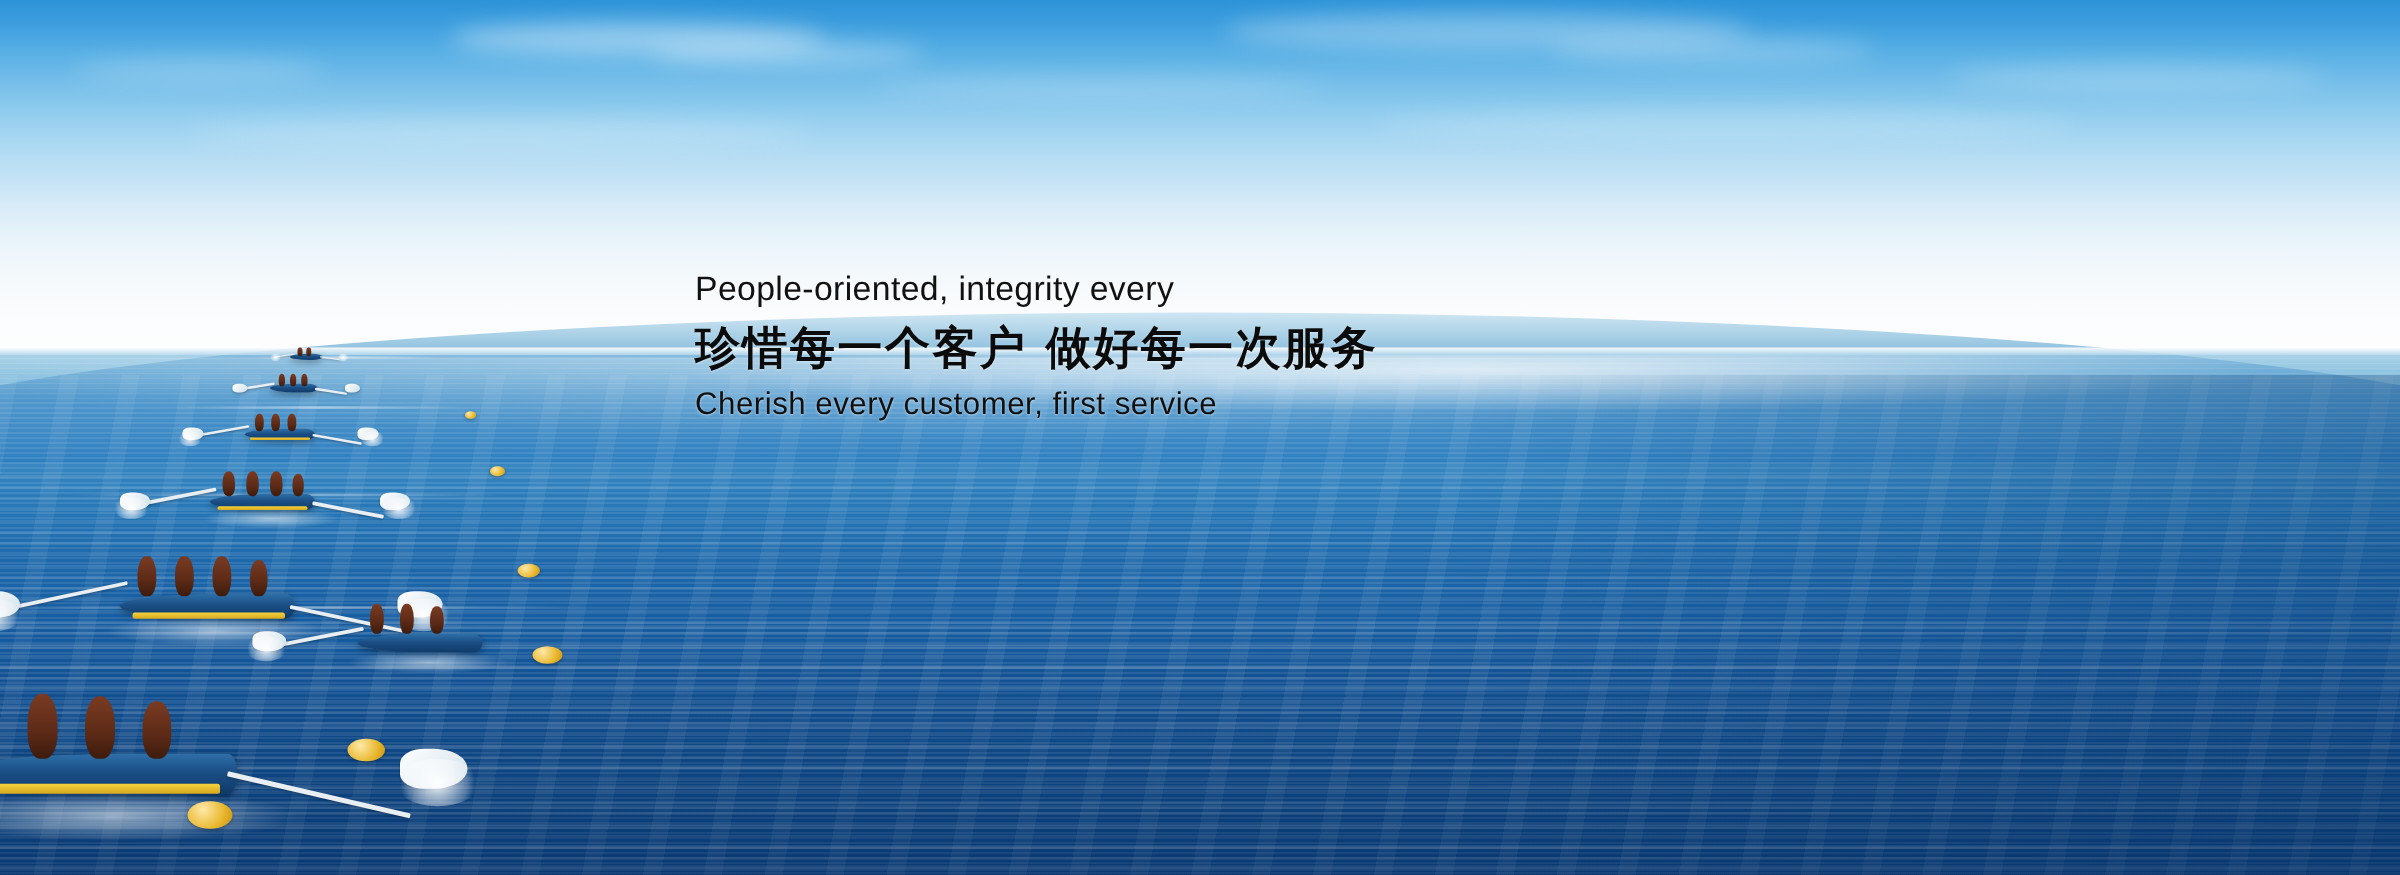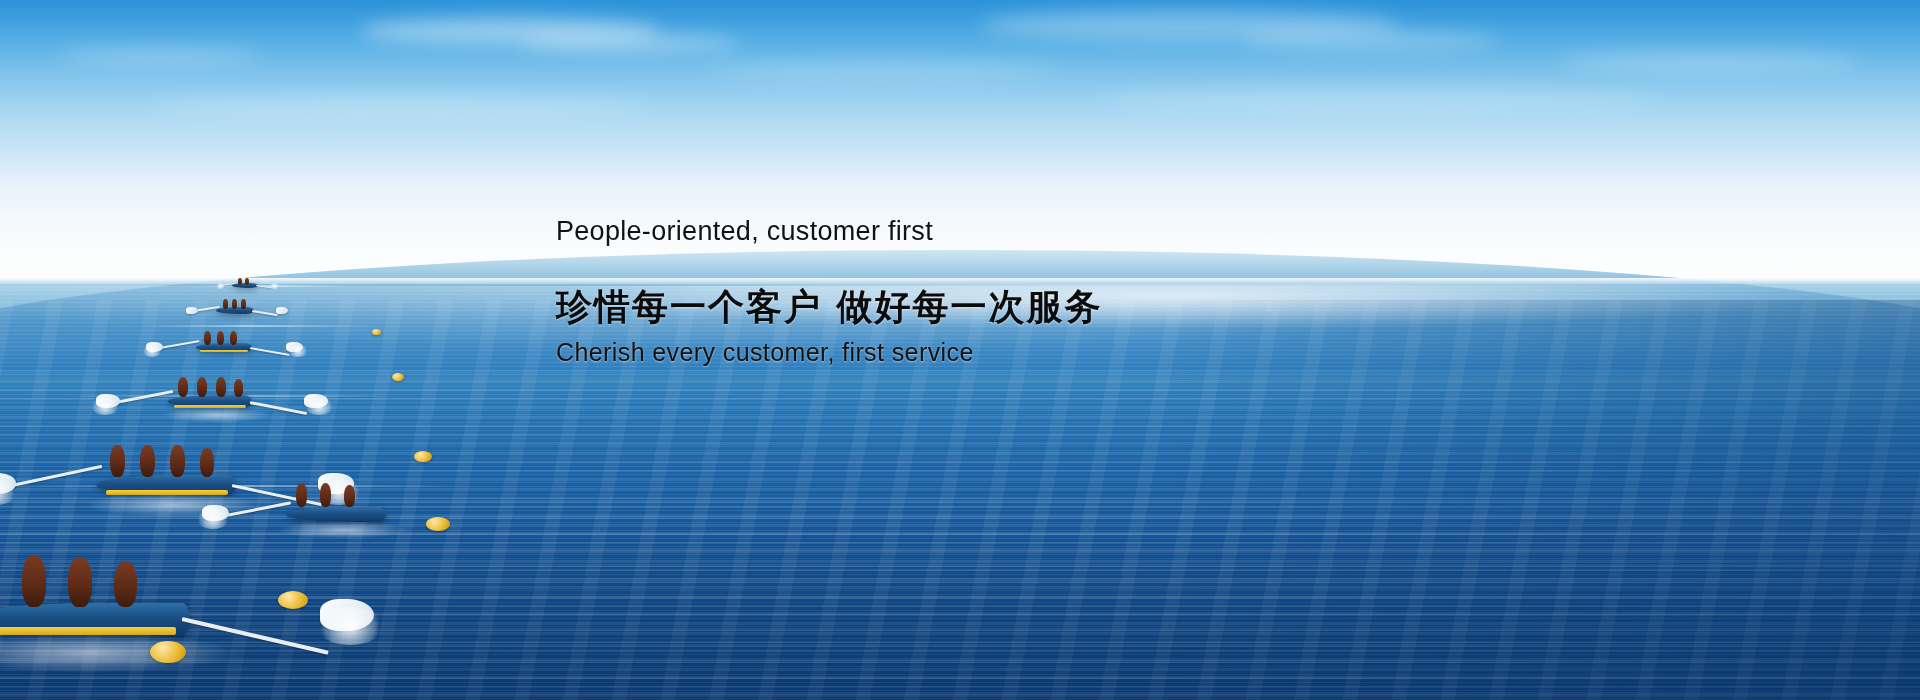--- a/index.html
+++ b/index.html
@@ -150,21 +150,21 @@
     letter-spacing:2px;
     text-shadow:0 1px 0 rgba(255,255,255,.45), 0 2px 3px rgba(255,255,255,.35);
   }
   .headline-en {
     font-family:"Liberation Sans","DejaVu Sans",sans-serif;
     font-size:27px; font-weight:400; color:#111; letter-spacing:.3px;
     padding-bottom:7px;
     text-shadow:0 1px 2px rgba(255,255,255,.55);
   }
   .sub-cn {
-    margin-top:29px;
+    margin-top:0;
     font-family:"DejaVu Sans","Liberation Sans",sans-serif;
     font-size:36px; font-weight:700; color:#0b0b0b; letter-spacing:2px;
     white-space:nowrap;
     text-shadow:0 1px 2px rgba(255,255,255,.45);
   }
   .sub-en {
     margin-top:6px;
     font-family:"Liberation Sans","DejaVu Sans",sans-serif;
     font-size:25px; font-weight:400; color:#101010; letter-spacing:.4px;
     white-space:nowrap;
@@ -305,21 +305,21 @@
     <div class="buoy" style="left:392px; top:118px; width:12px; height:8px;"></div>
     <div class="buoy" style="left:414px; top:196px; width:18px; height:11px;"></div>
     <div class="buoy" style="left:426px; top:262px; width:24px; height:14px;"></div>
     <div class="buoy" style="left:278px; top:336px; width:30px; height:18px;"></div>
     <div class="buoy" style="left:150px; top:386px; width:36px; height:22px;"></div>
   </div>
 
   <div class="copy">
 
     <div class="line-main">
-      <span class="headline-en">People-oriented, customer first</span>
+      <span class="headline-en">People-oriented, integrity every</span>
     </div>
 
     <div class="sub-cn">珍惜每一个客户  做好每一次服务</div>
 
     <div class="sub-en">Cherish every customer, first service</div>
   </div>
 
 </div>
 
 </body></html>

